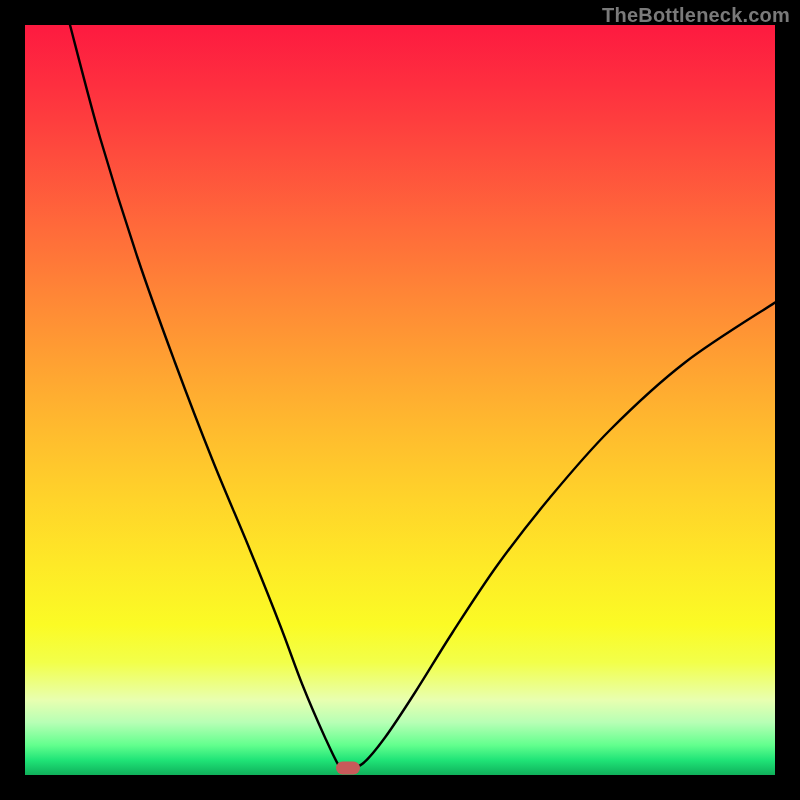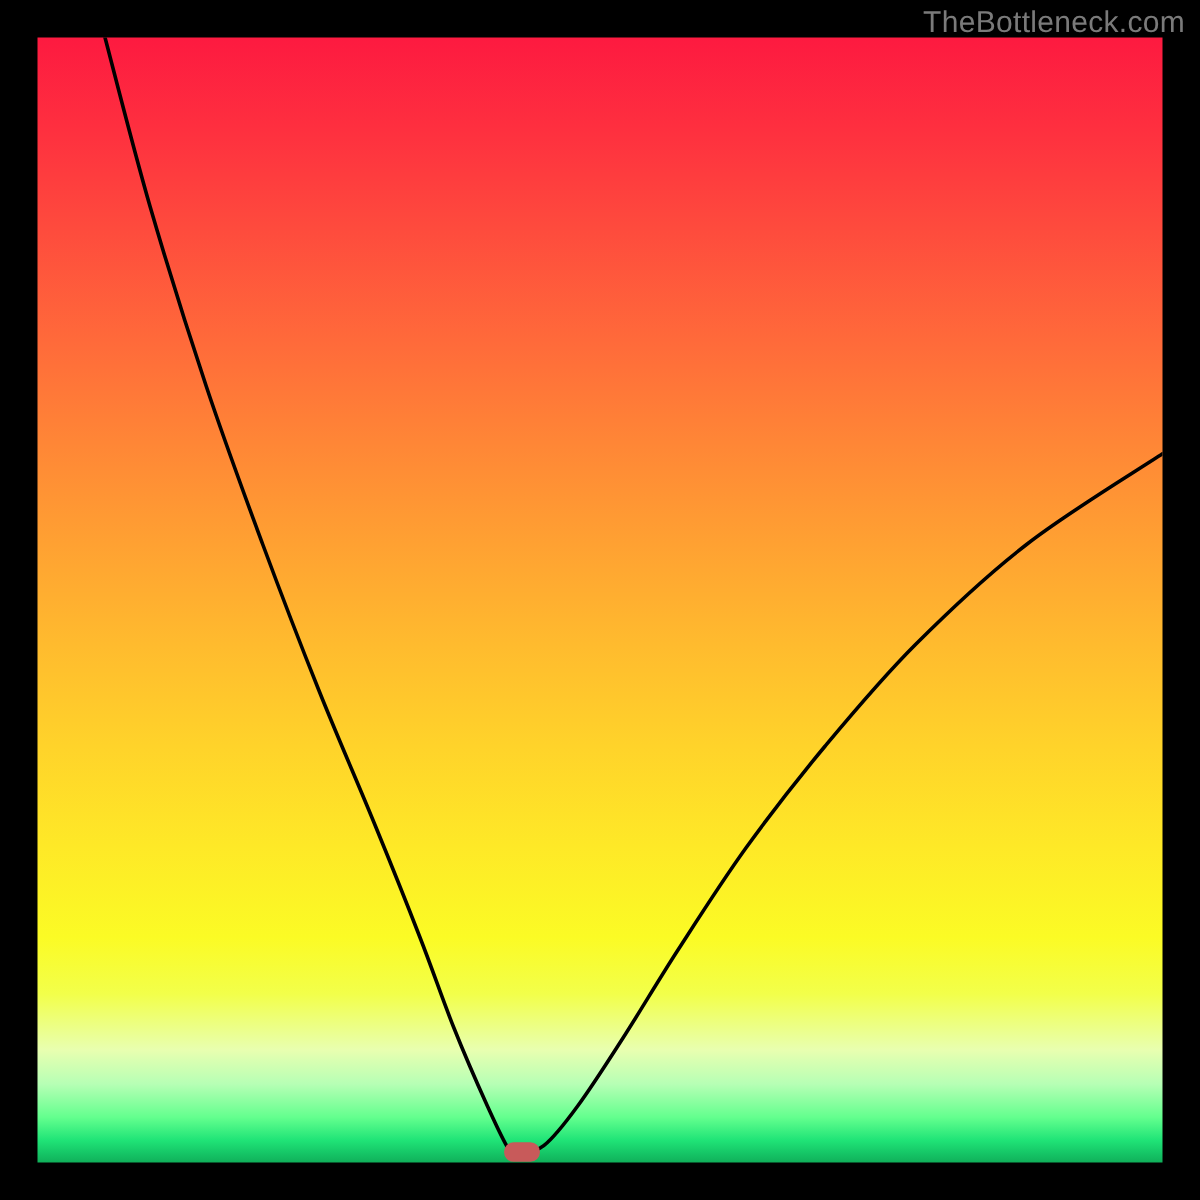--- a/index.html
+++ b/index.html
@@ -18,21 +18,21 @@
     width: 800px;
     height: 800px;
     background: #000000;
   }
   .watermark {
     position: absolute;
     top: 4px;
     right: 10px;
     color: #7a7a7a;
     font-size: 20px;
-    font-weight: 400;
+    font-weight: 700;
     letter-spacing: 0.2px;
     z-index: 50;
   }
   .plot {
     position: absolute;
     left: 25px;
     top: 25px;
     width: 750px;
     height: 750px;
   }

